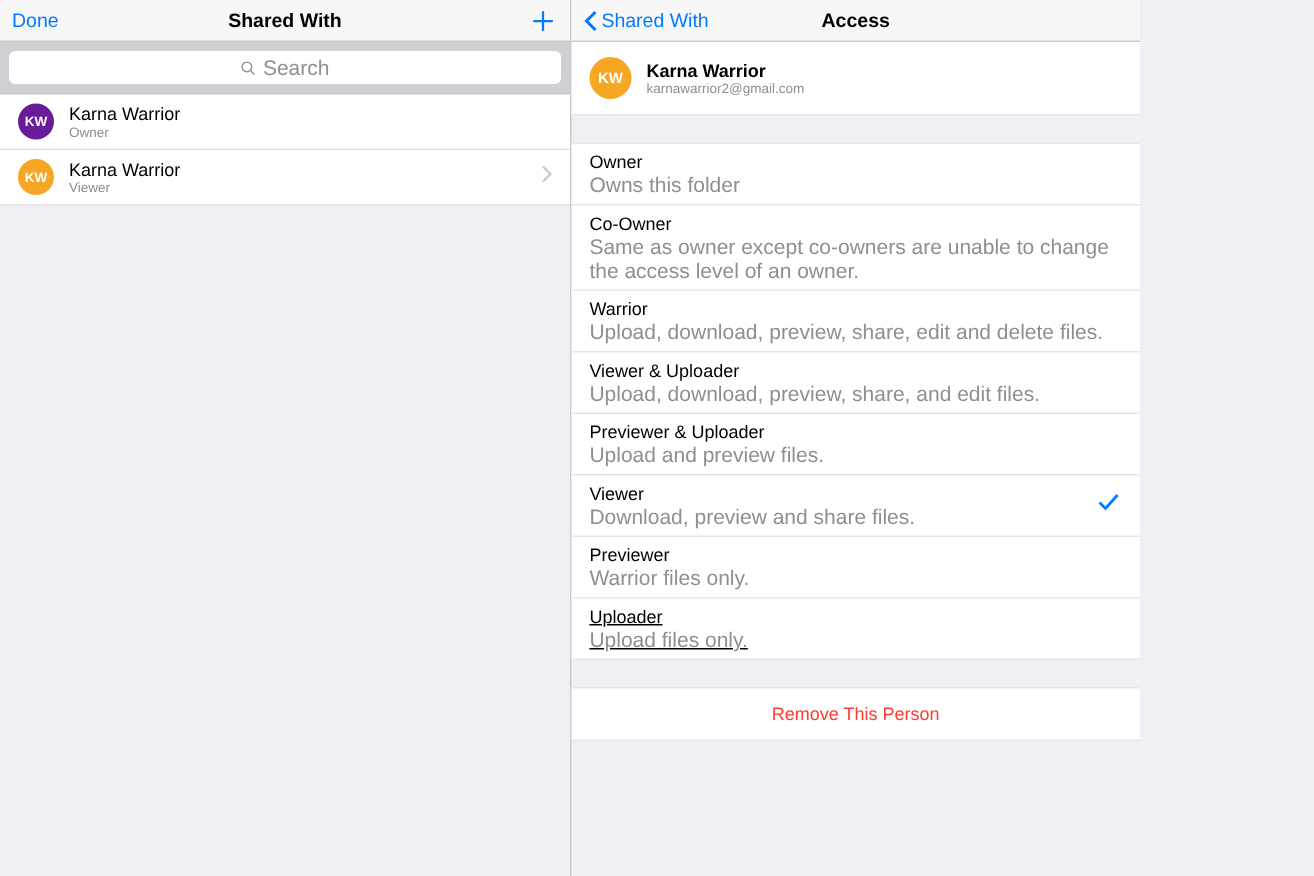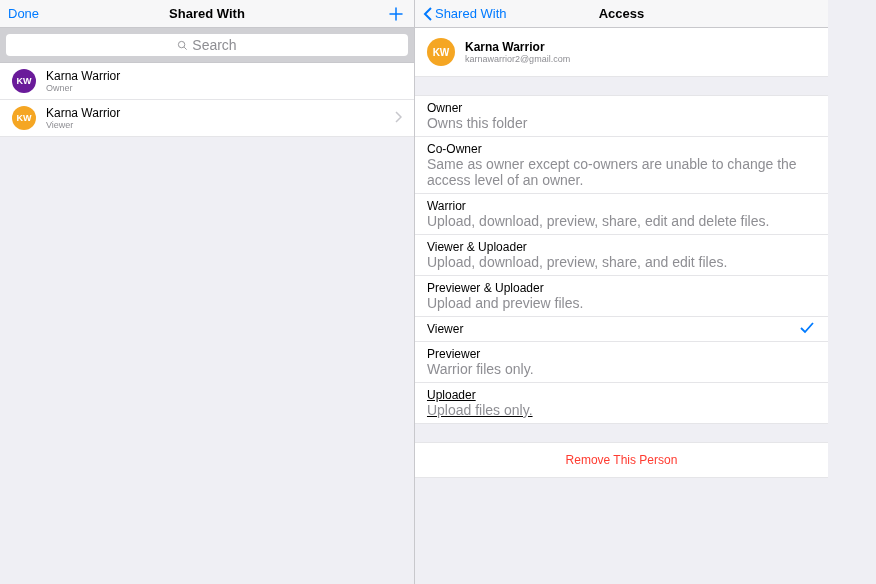--- a/index.html
+++ b/index.html
@@ -1,17 +1,17 @@
 <!DOCTYPE html>
 <html><head>
 <meta charset="utf-8">
 <style>
 * { margin: 0; padding: 0; box-sizing: border-box; }
 html, body { width: 876px; height: 584px; font-family: -apple-system, "Helvetica Neue", Arial, sans-serif; background: #efeff4; overflow: hidden; }
-.app { display: flex; width: 828px; height: 584px; }
+.app { display: flex; width: 760px; height: 584px; }
 .pane-left { width: 438px; height: 584px; background: #efeff4; display: flex; flex-direction: column; }
 .pane-right { width: 438px; height: 584px; background: #efeff4; display: flex; flex-direction: column; border-left: 1px solid #c8c8cc; }
 
 
 .nav { height: 28px; display: flex; align-items: center; justify-content: center; position: relative; background: #f7f7f8; border-bottom: 1px solid #c8c8cc; }
 .nav-title { font-size: 13px; font-weight: 600; color: #000; }
 .nav-left { position: absolute; left: 8px; display: flex; align-items: center; color: #007aff; font-size: 13px; cursor: pointer; }
 .nav-right { position: absolute; right: 10px; display: flex; align-items: center; color: #007aff; cursor: pointer; }
 .nav-left svg { margin-right: 2px; }
 
@@ -129,20 +129,21 @@
       <div class="option-row">
         <div class="opt-title">Viewer &amp; Uploader</div>
         <div class="opt-desc">Upload, download, preview, share, and edit files.</div>
       </div>
       <div class="option-row">
         <div class="opt-title">Previewer &amp; Uploader</div>
         <div class="opt-desc">Upload and preview files.</div>
       </div>
       <div class="option-row">
         <div class="opt-title">Viewer</div>
+        <div class="opt-desc">Download, preview and share files.</div>
         <div class="check">
           <svg width="14" height="12" viewBox="0 0 14 12">
               <path d="M1 6l4 4 8-9" fill="none" stroke="#007aff" stroke-width="1.8"></path>
             </svg>
         </div>
       </div>
       <div class="option-row">
         <div class="opt-title">Previewer</div>
         <div class="opt-desc">Warrior files only.</div>
       </div>

